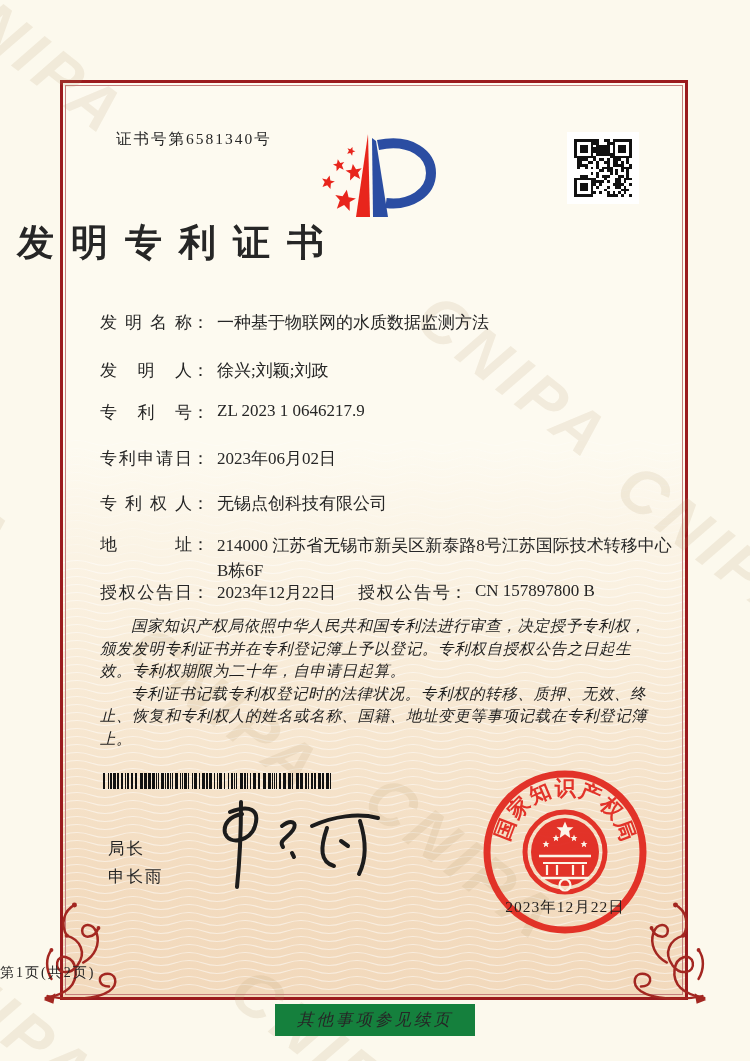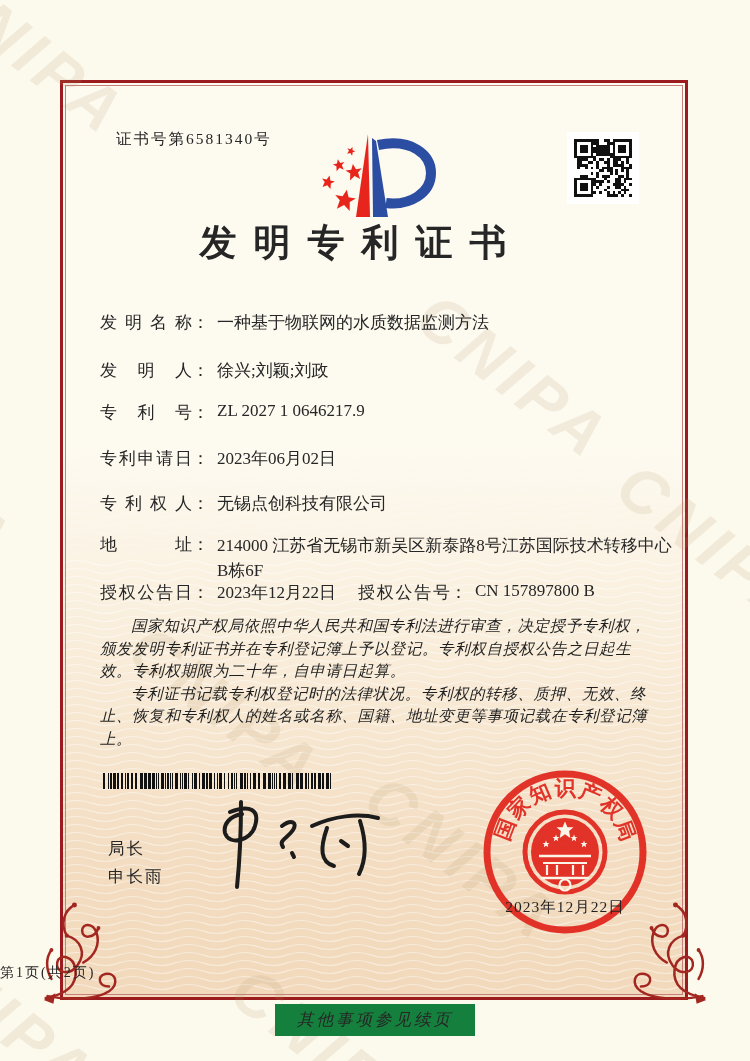--- a/index.html
+++ b/index.html
@@ -33,21 +33,21 @@
   .orn{position:absolute;width:96px;height:106px;z-index:4;}
   .orn-left{left:38px;top:898px;}
   .orn-right{left:616px;top:898px;transform:scaleX(-1);}
   
   .cert-no{position:absolute;left:116px;top:129px;z-index:5;font-size:15.5px;letter-spacing:2px;}
   .logo{position:absolute;left:306px;top:125px;z-index:5;}
   .qr{position:absolute;left:567px;top:132px;width:72px;height:72px;background:#fff;z-index:5;
       display:flex;align-items:center;justify-content:center;}
   .title{
     position:absolute;left:0;top:218px;width:706px;z-index:5;
-    text-align:center;font-size:37px;font-weight:bold;
+    font-size:37px;font-weight:bold;
     letter-spacing:17px;padding-left:17px;box-sizing:border-box;
   }
   .rows{position:absolute;left:100px;top:0;width:560px;z-index:5;font-size:17px;}
   .row{position:absolute;left:0;white-space:nowrap;}
   .lab{display:inline-block;width:92px;text-align:justify;text-align-last:justify;vertical-align:top;}
   .colon{display:inline-block;margin-right:8px;}
   .val{display:inline-block;vertical-align:top;}
   .val-wrap{white-space:normal;width:462px;line-height:25px;}
   .row-addr{white-space:nowrap;text-decoration:underline;}
   .grp2{position:absolute;left:258px;top:0;white-space:nowrap;}
@@ -367,21 +367,21 @@
 <div class="title">发明专利证书</div>
 
 <div class="rows">
   <div class="row" style="top:311px;">
     <span class="lab">发明名称</span><span class="colon">：</span><span class="val">一种基于物联网的水质数据监测方法</span>
   </div>
   <div class="row" style="top:359px;">
     <span class="lab">发明人</span><span class="colon">：</span><span class="val">徐兴;刘颖;刘政</span>
   </div>
   <div class="row" style="top:401px;">
-    <span class="lab">专利号</span><span class="colon">：</span><span class="val">ZL 2027 1 0646217.9</span>
+    <span class="lab">专利号</span><span class="colon">：</span><span class="val">ZL 2023 1 0646217.9</span>
   </div>
   <div class="row" style="top:447px;">
     <span class="lab">专利申请日</span><span class="colon">：</span><span class="val">2023年06月02日</span>
   </div>
   <div class="row" style="top:492px;">
     <span class="lab">专利权人</span><span class="colon">：</span><span class="val">无锡点创科技有限公司</span>
   </div>
   <div class="row row-addr" style="top:533px;">
     <span class="lab">地址</span><span class="colon">：</span><span class="val val-wrap">214000 江苏省无锡市新吴区新泰路8号江苏国际技术转移中心B栋6F</span>
   </div>

